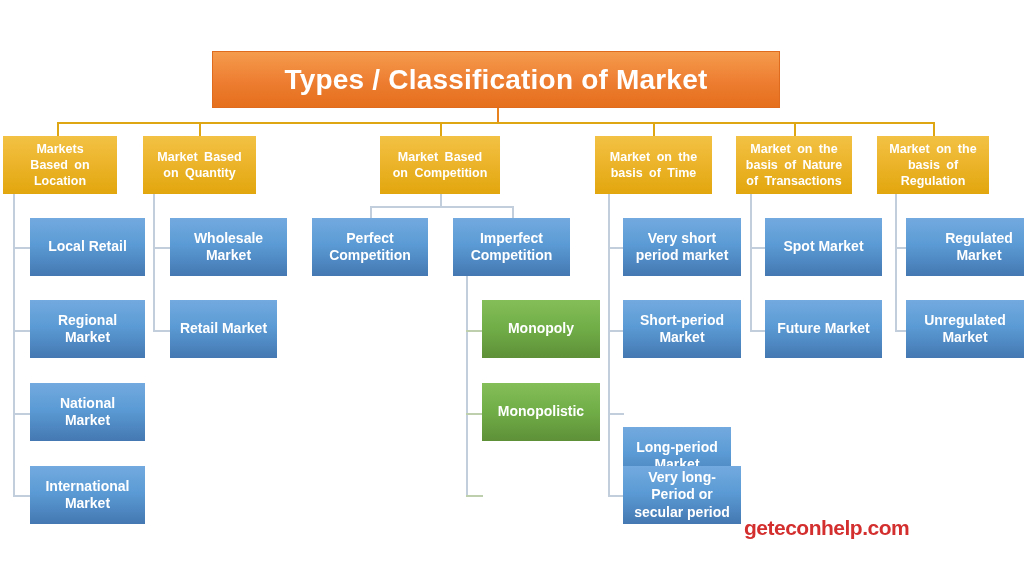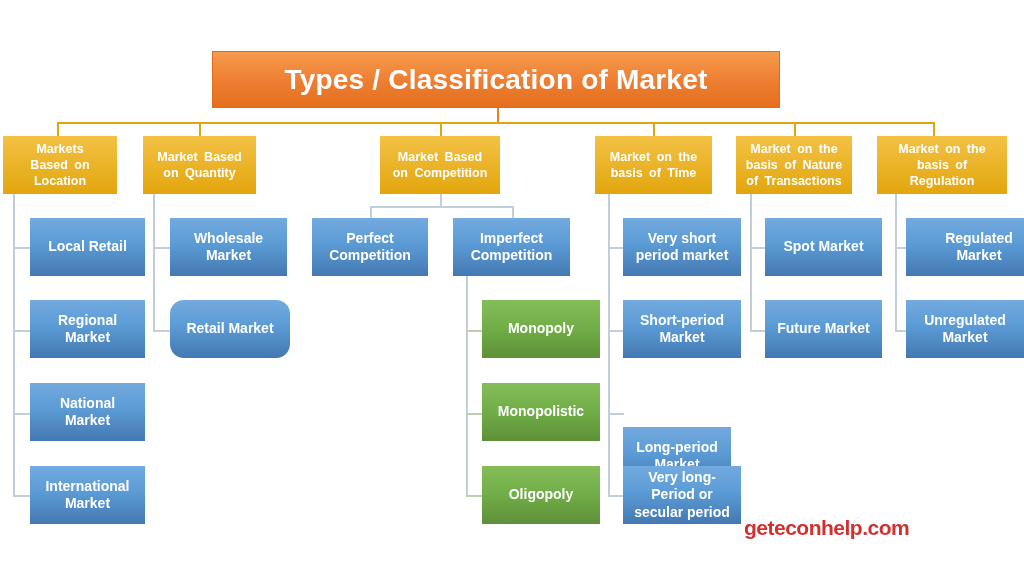--- a/index.html
+++ b/index.html
@@ -48,54 +48,53 @@
   <div class="ln ln-y" style="left:440px;top:122px;width:1.5px;height:14px;"></div>
   <div class="ln ln-y" style="left:653px;top:122px;width:1.5px;height:14px;"></div>
   <div class="ln ln-y" style="left:794px;top:122px;width:1.5px;height:14px;"></div>
   <div class="ln ln-y" style="left:933px;top:122px;width:1.5px;height:14px;"></div>
 
   <div class="node cat" style="left:3px;width:114px;">Markets Based on Location</div>
   <div class="node cat" style="left:143px;width:113px;">Market Based on Quantity</div>
   <div class="node cat" style="left:380px;width:120px;">Market Based on Competition</div>
   <div class="node cat" style="left:595px;width:117px;padding:0 10px;">Market on the basis of Time</div>
   <div class="node cat" style="left:736px;width:116px;padding:0 4px;">Market on the basis of Nature of Transactions</div>
-  <div class="node cat" style="left:877px;width:130px;padding:0 10px;">Market on the basis of Regulation</div>
+  <div class="node cat" style="left:877px;width:112px;padding:0 10px;">Market on the basis of Regulation</div>
 
   <div class="ln ln-b" style="left:13px;top:194px;width:1.5px;height:302px;"></div>
   <div class="ln ln-b" style="left:13px;top:247px;width:18px;height:1.5px;"></div>
   <div class="ln ln-b" style="left:13px;top:330px;width:18px;height:1.5px;"></div>
   <div class="ln ln-b" style="left:13px;top:413px;width:18px;height:1.5px;"></div>
   <div class="ln ln-b" style="left:13px;top:495px;width:18px;height:1.5px;"></div>
 
   <div class="node blue r1" style="left:30px;width:115px;">Local Retail</div>
   <div class="node blue r2" style="left:30px;width:115px;">Regional Market</div>
   <div class="node blue r3" style="left:30px;width:115px;">National Market</div>
   <div class="node blue r4" style="left:30px;width:115px;">International Market</div>
 
   <div class="ln ln-b" style="left:153px;top:194px;width:1.5px;height:136px;"></div>
   <div class="ln ln-b" style="left:153px;top:247px;width:18px;height:1.5px;"></div>
   <div class="ln ln-b" style="left:153px;top:330px;width:18px;height:1.5px;"></div>
 
   <div class="node blue r1" style="left:170px;width:117px;">Wholesale Market</div>
-  <div class="node blue r2" style="left:170px;width:120px;border-radius:14px;">Retail Market</div>
+  <div class="node blue r2" style="left:170px;width:107px;">Retail Market</div>
 
   <div class="ln ln-b" style="left:440px;top:194px;width:1.5px;height:13px;"></div>
   <div class="ln ln-b" style="left:370px;top:206px;width:143px;height:1.5px;"></div>
   <div class="ln ln-b" style="left:370px;top:206px;width:1.5px;height:13px;"></div>
   <div class="ln ln-b" style="left:512px;top:206px;width:1.5px;height:13px;"></div>
   <div class="ln ln-b" style="left:466px;top:276px;width:1.5px;height:220px;"></div>
   <div class="ln ln-g" style="left:466px;top:330px;width:17px;height:1.5px;"></div>
   <div class="ln ln-g" style="left:466px;top:413px;width:17px;height:1.5px;"></div>
   <div class="ln ln-g" style="left:466px;top:495px;width:17px;height:1.5px;"></div>
 
   <div class="node blue r1" style="left:312px;width:116px;">Perfect Competition</div>
   <div class="node blue r1" style="left:453px;width:117px;">Imperfect Competition</div>
   <div class="node green r2" style="left:482px;width:118px;">Monopoly</div>
   <div class="node green r3" style="left:482px;width:118px;">Monopolistic</div>
-  <div class="node green r4" style="left:482px;width:118px;">Oligopoly</div>
 
   <div class="ln ln-b" style="left:608px;top:194px;width:1.5px;height:302px;"></div>
   <div class="ln ln-b" style="left:608px;top:247px;width:16px;height:1.5px;"></div>
   <div class="ln ln-b" style="left:608px;top:330px;width:16px;height:1.5px;"></div>
   <div class="ln ln-b" style="left:608px;top:413px;width:16px;height:1.5px;"></div>
   <div class="ln ln-b" style="left:608px;top:495px;width:16px;height:1.5px;"></div>
 
   <div class="node blue r1" style="left:623px;width:118px;">Very short period market</div>
   <div class="node blue r2" style="left:623px;width:118px;">Short-period Market</div>
   <div class="node blue r3" style="left:623px;width:108px;margin-top:44px;">Long-period Market</div>

